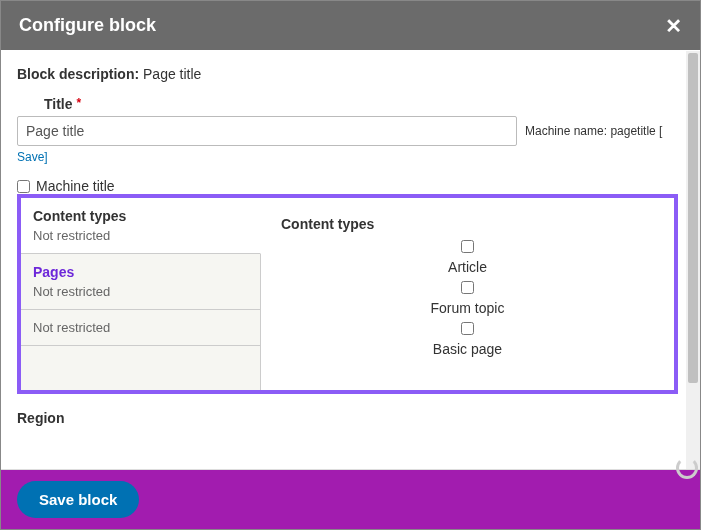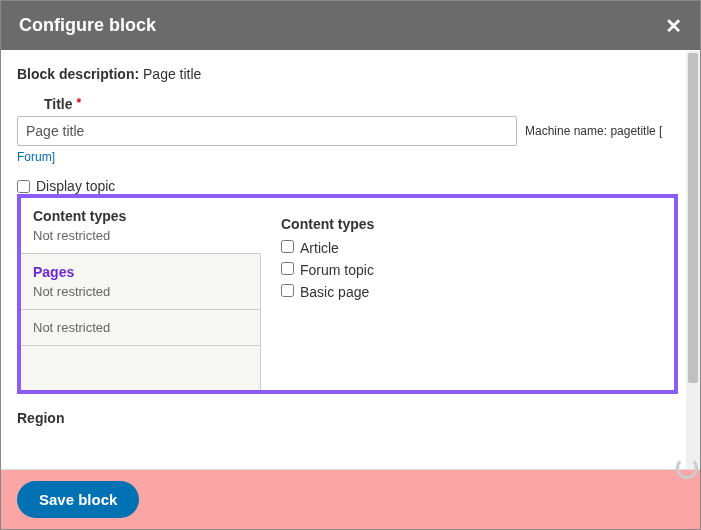--- a/index.html
+++ b/index.html
@@ -152,34 +152,35 @@
     flex: 1;
     padding: 18px 20px;
   }
   .tab-content h3 {
     font-size: 14px;
     font-weight: bold;
     margin-bottom: 8px;
   }
   .content-type-item {
     display: flex;
-    align-items: flex-start;
+    align-items: center;
     gap: 6px;
     font-size: 14px;
     margin-bottom: 6px;
+    flex-direction: column;
   }
   .region-label {
     font-weight: bold;
     font-size: 14px;
     margin-top: 16px;
   }
   .footer {
     position: absolute;
     left: 0; right: 0; bottom: 0;
-    background: #fca5a5;
+    background: #a21caf;
     border-top: 1px solid #ddd;
     padding: 4px 16px;
     height: 60px;
     display: flex;
     align-items: center;
   }
   .save-btn {
     background: #0071b3;
     color: #fff;
     border: none;
@@ -228,25 +229,25 @@
     <span>Title</span>
     <span class="required">*</span>
   </label>
   <div class="title-row">
     <input type="text" class="text-input" value="Page title" style="">
     <span class="machine-name">
       <span>Machine name:</span>
       <span>pagetitle [</span>
     </span>
   </div>
-  <span class="edit-link">Forum]</span>
+  <span class="edit-link">Save]</span>
 
   <div class="checkbox-row">
     <input type="checkbox" style="">
-    <span>Display topic</span>
+    <span>Machine title</span>
   </div>
 
 
   <div class="visibility-panel">
     <div class="tabs-column">
       <div class="tab active">
         <div class="tab-title">Content types</div>
         <div class="tab-sub">Not restricted</div>
       </div>
       <div class="tab inactive">

